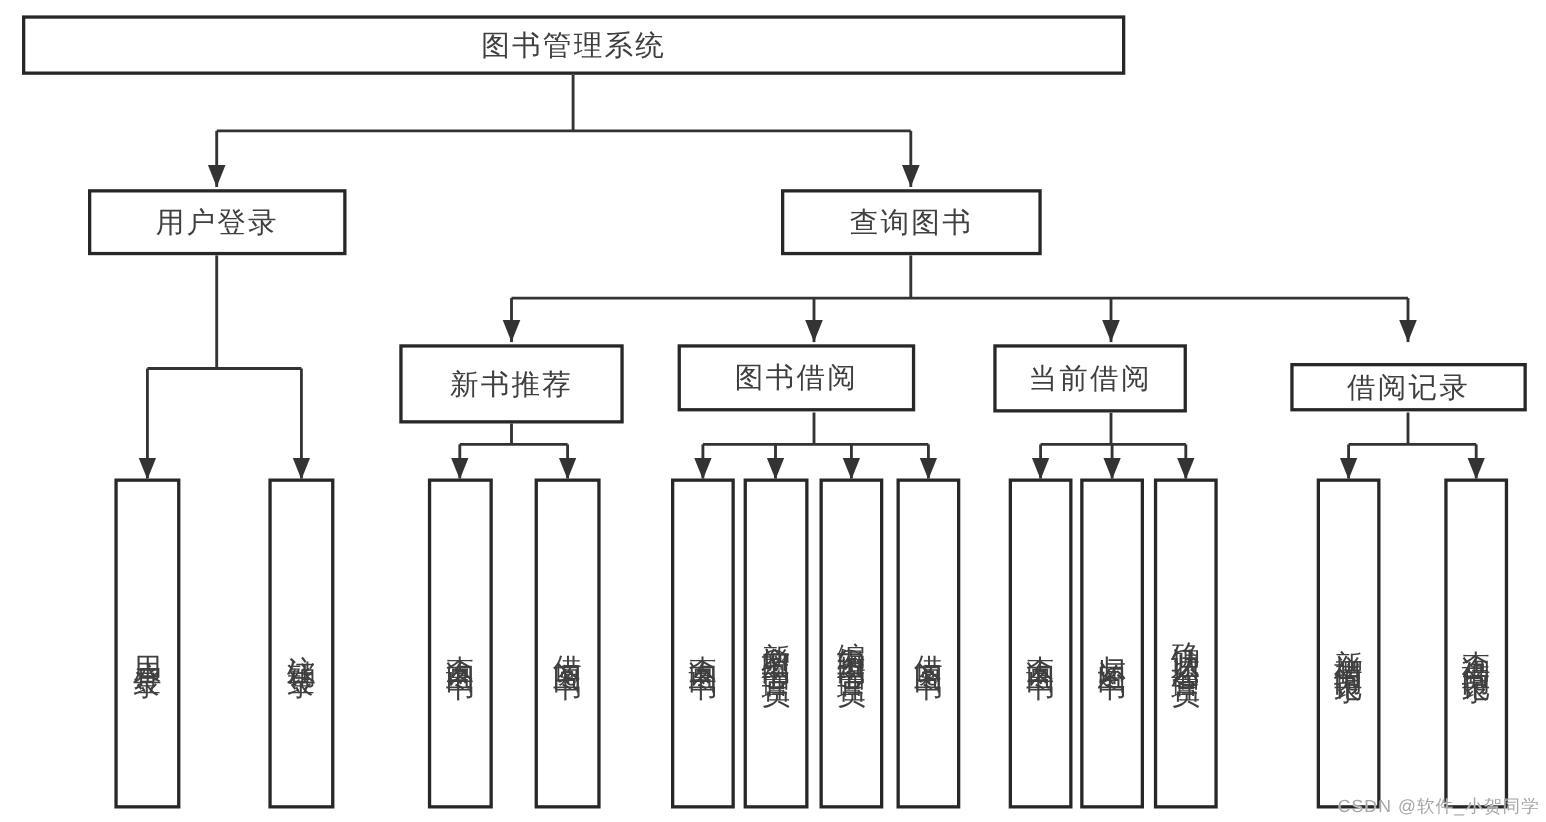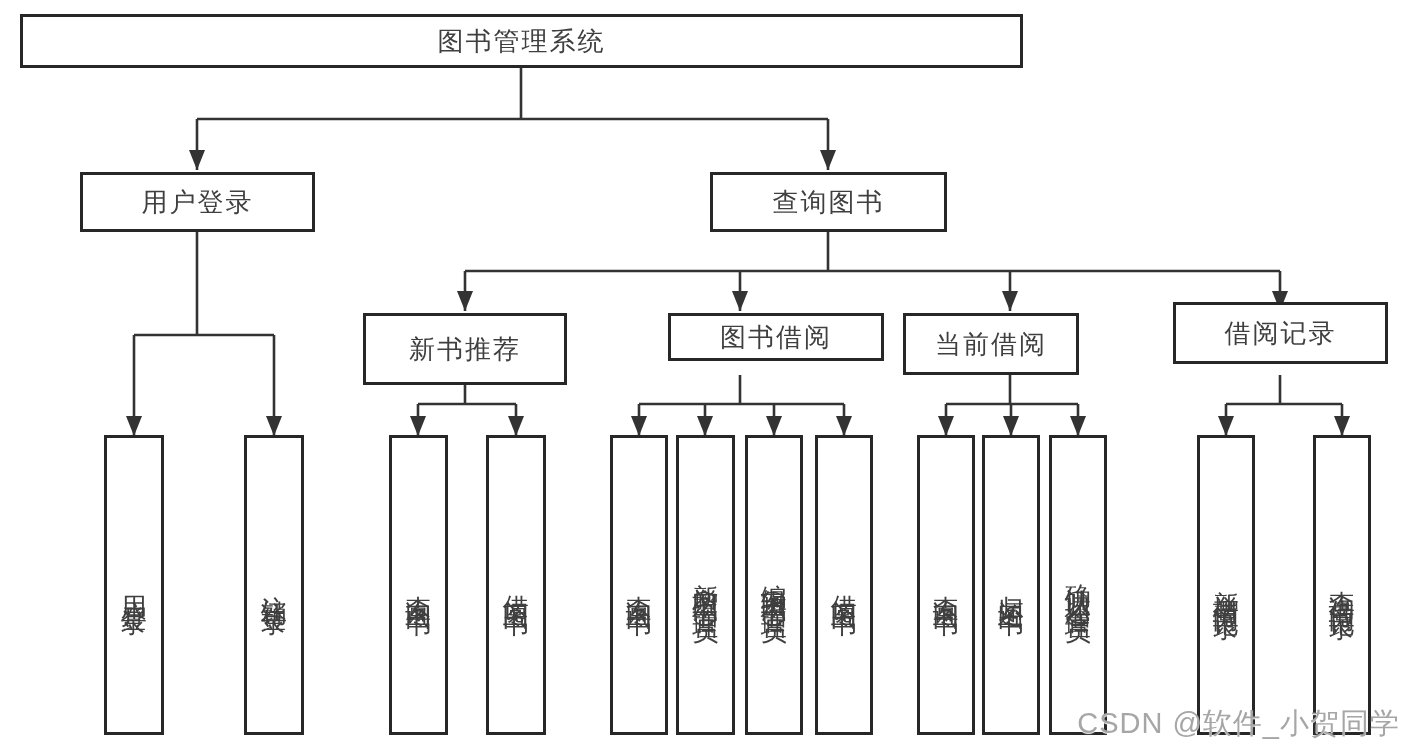--- a/index.html
+++ b/index.html
@@ -18,21 +18,21 @@
     display:flex; align-items:center; justify-content:center;
     color:#3f3f3f; font-size:26px;
   }
   .node > span { letter-spacing:2px; white-space:nowrap; }
   .node.vert > span {
     writing-mode:vertical-rl; text-orientation:mixed;
     letter-spacing:5px; line-height:1.1; white-space:nowrap;
   }
   .watermark {
     position:absolute; right:5px; bottom:3px;
-    font-size:29px; color:#a6a6a6; letter-spacing:1px;
+    font-size:16px; color:#a6a6a6; letter-spacing:1px;
     text-shadow:0 1px 1px #ffffff;
   }
 </style>
 </head>
 <body>
 
 <div id="canvas">
 
   <svg id="wires" viewBox="0 0 1405 747" xmlns="http://www.w3.org/2000/svg">
     <defs>
@@ -96,27 +96,27 @@
   <div class="node" style="left:80px;top:172px;width:235px;height:60px">
     <span>用户登录</span>
   </div>
   <div class="node" style="left:710px;top:172px;width:237px;height:60px">
     <span>查询图书</span>
   </div>
 
   <div class="node" style="left:363px;top:313px;width:204px;height:72px">
     <span>新书推荐</span>
   </div>
-  <div class="node" style="left:668px;top:313px;width:216px;height:48px">
+  <div class="node" style="left:616px;top:313px;width:216px;height:61px">
     <span>图书借阅</span>
   </div>
   <div class="node" style="left:903px;top:313px;width:176px;height:62px">
     <span>当前借阅</span>
   </div>
-  <div class="node" style="left:1173px;top:302px;width:215px;height:62px">
+  <div class="node" style="left:1173px;top:330px;width:215px;height:44px">
     <span>借阅记录</span>
   </div>
 
   <div class="node vert" style="left:104px;top:435px;width:60px;height:300px">
     <span>用户登录</span>
   </div>
   <div class="node vert" style="left:244px;top:435px;width:60px;height:300px">
     <span>注销登录</span>
   </div>
 

